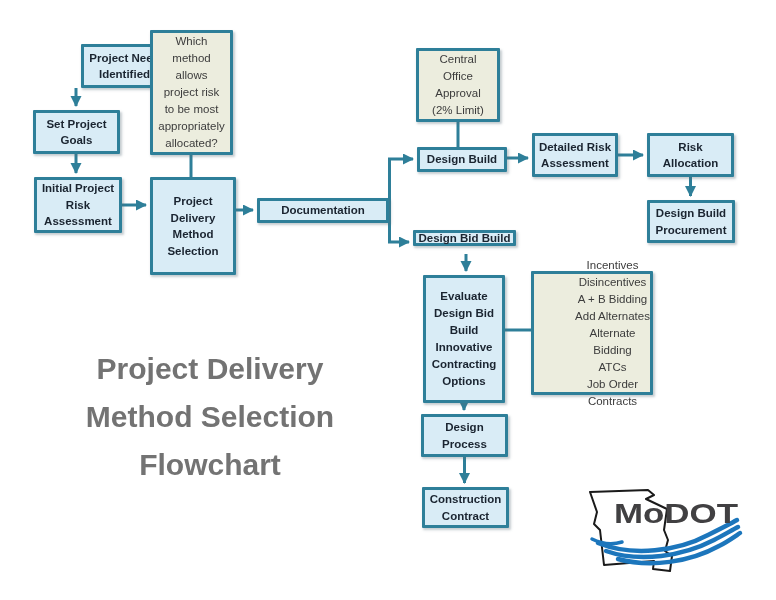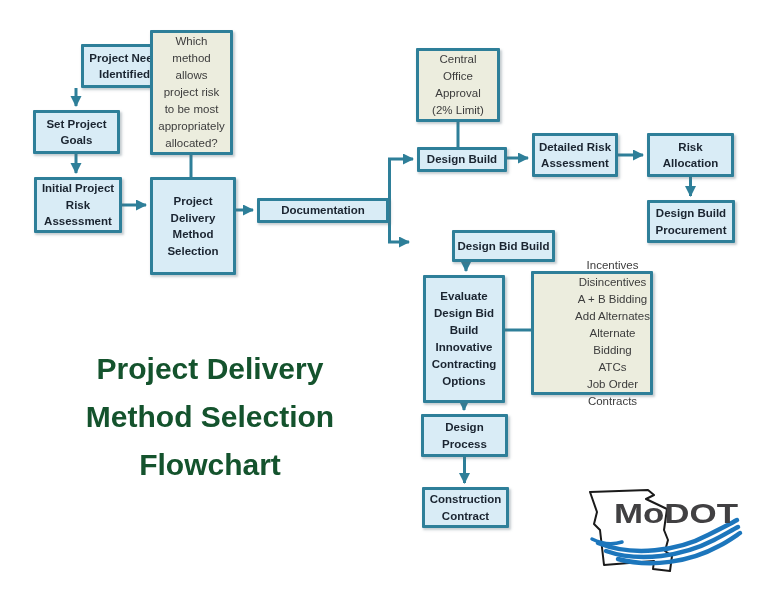--- a/index.html
+++ b/index.html
@@ -27,31 +27,31 @@
   
   #n-project-need{left:33px;top:44px;width:87px;height:44px;margin-left:48px;}
   #n-set-goals{left:33px;top:110px;width:87px;height:44px;}
   #n-initial-risk{left:34px;top:177px;width:88px;height:56px;}
   #n-pdms{left:150px;top:177px;width:86px;height:98px;}
   #n-documentation{left:257px;top:198px;width:132px;height:25px;}
   #n-design-build{left:417px;top:147px;width:90px;height:25px;}
   #n-detailed-risk{left:532px;top:133px;width:86px;height:44px;}
   #n-risk-allocation{left:647px;top:133px;width:87px;height:44px;}
   #n-db-procurement{left:647px;top:200px;width:88px;height:43px;}
-  #n-design-bid-build{left:413px;top:230px;width:103px;height:32px;margin-left:39px;}
+  #n-design-bid-build{left:413px;top:230px;width:103px;height:16px;}
   #n-evaluate{left:423px;top:275px;width:82px;height:128px;line-height:17px;}
   #n-design-process{left:421px;top:414px;width:87px;height:43px;}
   #n-construction{left:422px;top:487px;width:87px;height:41px;}
   
   #t-which-method{left:150px;top:30px;width:83px;height:125px;}
   #t-central-office{left:416px;top:48px;width:84px;height:74px;}
   #t-incentives{left:531px;top:271px;width:122px;height:124px;padding-left:41px;}
   .title{
     position:absolute;left:40px;top:345px;width:340px;z-index:2;
-    text-align:center;color:#14532d;font-weight:bold;
+    text-align:center;color:#737373;font-weight:bold;
     font-size:30px;line-height:48px;white-space:pre-line;
   }
   .logo{position:absolute;left:578px;top:482px;z-index:2;}
 </style>
 </head>
 <body>
 
 <div class="canvas">
 
   <svg class="wires" width="776" height="600" viewBox="0 0 776 600">

